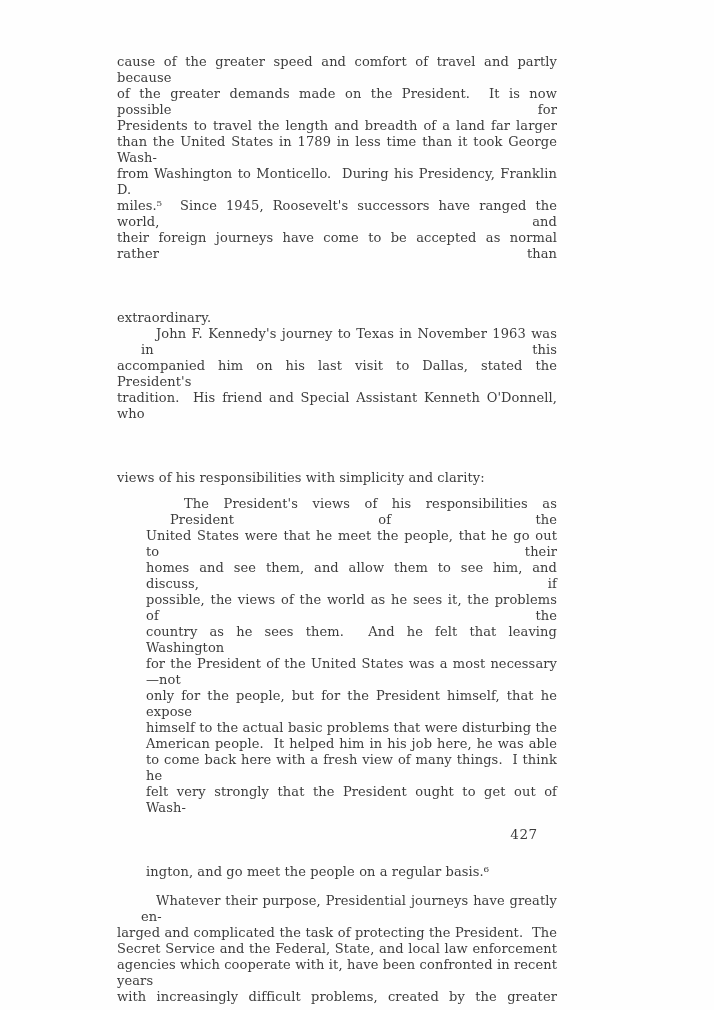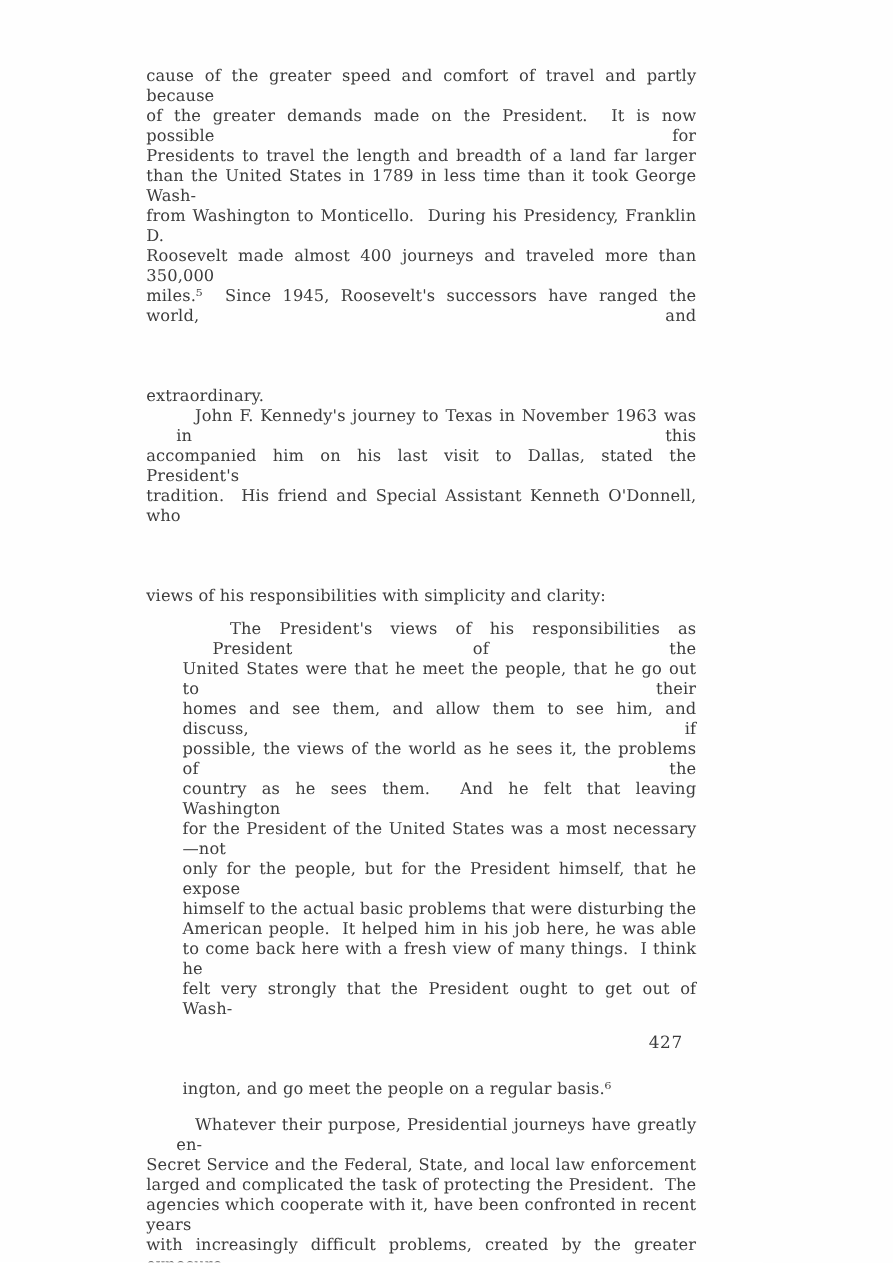--- a/index.html
+++ b/index.html
@@ -34,40 +34,40 @@
   .line.first-indent { text-indent: 15px; margin-left: 24px; }
   .line.last { text-align-last: left; margin-top: 48px; }
   .quote {
     margin: 10px 0 13px 29px;
     width: 411px;
   }
   .quote .line.first-indent { text-indent: 14px; }
   .page-number {
     position: absolute;
     top: 826px;
-    left: 519px;
+    left: 492px;
     width: 64px;
-    text-align: left;
+    text-align: center;
     font-size: 13.5px;
     letter-spacing: 0.5px;
   }
 </style>
 </head>
 <body>
 
 <div class="page">
   <div class="text-block" id="text-block">
       <div class="paragraph">
         <div class="line">cause of the greater speed and comfort of travel and partly because</div>
         <div class="line">of the greater demands made on the President.  It is now possible for</div>
         <div class="line">Presidents to travel the length and breadth of a land far larger</div>
         <div class="line">than the United States in 1789 in less time than it took George Wash-</div>
         <div class="line">from Washington to Monticello.  During his Presidency, Franklin D.</div>
-        <div class="line">Roosevelt made almost 400 journeys and traveled more than 350,000</div>
         <div class="line">miles.⁵  Since 1945, Roosevelt's successors have ranged the world, and</div>
+        <div class="line">their foreign journeys have come to be accepted as normal rather than</div>
         <div class="line last">extraordinary.</div>
       </div>
       <div class="paragraph">
         <div class="line first-indent">John F. Kennedy's journey to Texas in November 1963 was in this</div>
         <div class="line">accompanied him on his last visit to Dallas, stated the President's</div>
         <div class="line">tradition.  His friend and Special Assistant Kenneth O'Donnell, who</div>
         <div class="line last">views of his responsibilities with simplicity and clarity:</div>
       </div>
       <div class="paragraph quote">
         <div class="line first-indent">The President's views of his responsibilities as President of the</div>
@@ -78,22 +78,22 @@
         <div class="line">for the President of the United States was a most necessary—not</div>
         <div class="line">only for the people, but for the President himself, that he expose</div>
         <div class="line">himself to the actual basic problems that were disturbing the</div>
         <div class="line">American people.  It helped him in his job here, he was able</div>
         <div class="line">to come back here with a fresh view of many things.  I think he</div>
         <div class="line">felt very strongly that the President ought to get out of Wash-</div>
         <div class="line last">ington, and go meet the people on a regular basis.⁶</div>
       </div>
       <div class="paragraph">
         <div class="line first-indent">Whatever their purpose, Presidential journeys have greatly en-</div>
+        <div class="line">larged and complicated the task of protecting the President.  The</div>
         <div class="line">Secret Service and the Federal, State, and local law enforcement</div>
-        <div class="line">larged and complicated the task of protecting the President.  The</div>
         <div class="line">agencies which cooperate with it, have been confronted in recent years</div>
         <div class="line">with increasingly difficult problems, created by the greater exposure</div>
         <div class="line last">audiences he must face in a world torn by conflicting ideologies.</div>
       </div>
       <div class="paragraph">
         <div class="line">accomplished with reasonable assurance despite the multiple roles</div>
       </div>
     </div>
   <div class="page-number">427</div>
 </div>

